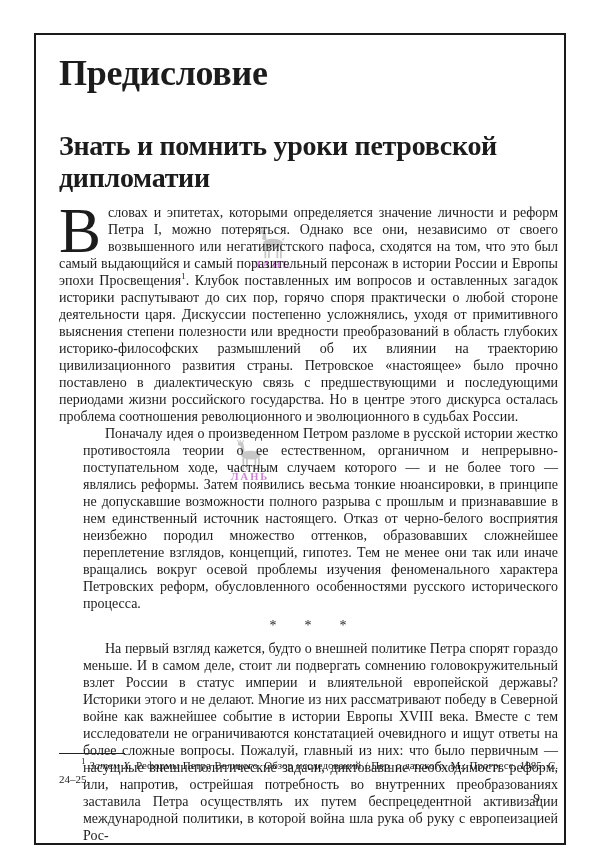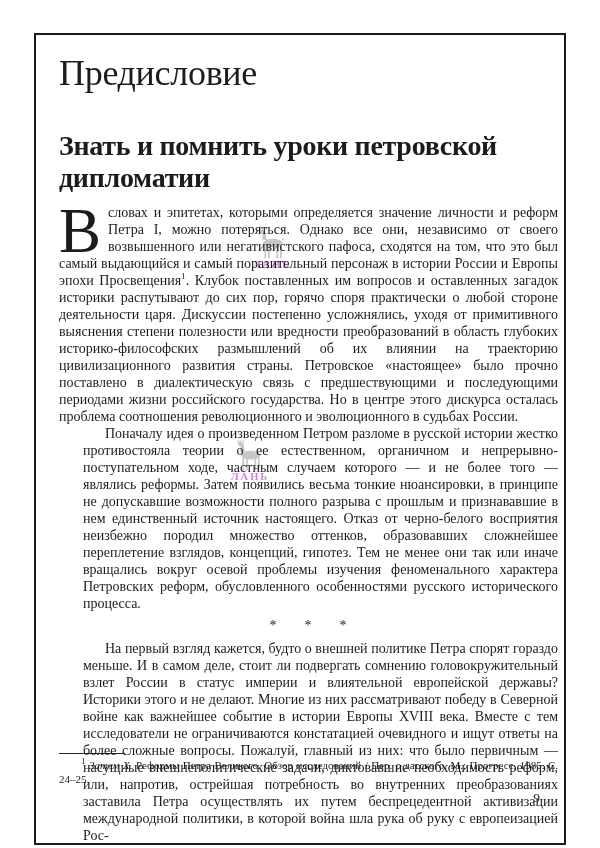--- a/index.html
+++ b/index.html
@@ -7,21 +7,21 @@
     width:600px;height:848px;position:relative;overflow:hidden;
     background:#ffffff;color:#1c1c1c;
     font-family:"Liberation Serif", serif;
   }
   .frame{
     position:absolute;left:34px;top:33px;width:532px;height:812px;
     box-sizing:border-box;border:2px solid #1a1a1a;background:transparent;
   }
   .chapter-title{
     position:absolute;left:59px;top:52px;width:480px;
-    font-size:36px;font-weight:normal;letter-spacing:-0.3px;margin:0;
+    font-size:36px;font-weight:bold;letter-spacing:-0.3px;margin:0;
   }
   .section-title{
     position:absolute;left:59px;top:130px;width:458px;
     font-size:28px;line-height:32px;font-weight:bold;letter-spacing:-0.3px;margin:0;
   }
   .bodytext{
     position:absolute;left:59px;top:204px;width:499px;
     font-size:14px;line-height:17px;text-align:justify;z-index:1;
   }
   .para{margin:0;}

